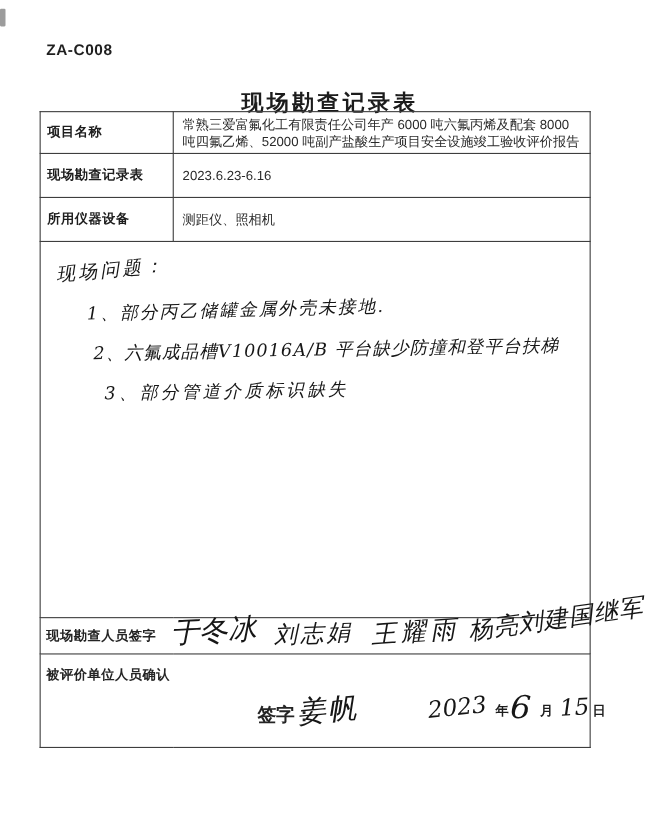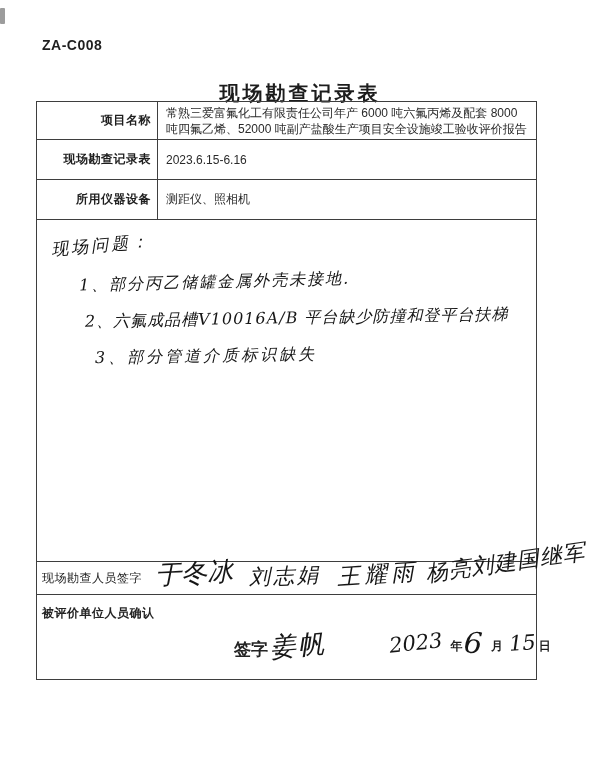--- a/index.html
+++ b/index.html
@@ -20,42 +20,42 @@
   .doc-title{
     position:absolute;left:0;top:80px;width:600px;margin:0;
     text-align:center;font-size:20px;font-weight:bold;letter-spacing:3px;color:#1c1c1c;
   }
   table.form{
     position:absolute;left:36px;top:101px;width:501px;
     border-collapse:collapse;table-layout:fixed;
   }
   table.form td{border:1px solid #3e3e3e;font-size:12px;}
   td.lbl{
-    width:108px;font-weight:bold;text-align:right;
+    width:108px;font-weight:bold;text-align:left;
     padding:0 6px;color:#1e1e1e;letter-spacing:.5px;
   }
   td.val{padding:2px 8px;line-height:16px;color:#2a2a2a;}
   tr.r1 td{height:33px;}
   tr.r2 td{height:35px;}
   tr.r3 td{height:35px;}
-  tr.r4 td{height:35px;font-family:Liberation Mono, monospace;}
+  tr.r4 td{height:35px;}
   td.problems{height:339px;position:relative;vertical-align:top;}
   td.sigrow{height:30px;position:relative;}
   td.confirm{height:82px;position:relative;vertical-align:top;margin-left:36px;}
 
   .hand{
     font-style:italic;color:#161616;white-space:nowrap;
     font-family:"DejaVu Serif","Liberation Serif",serif;
   }
   .hp-heading{position:absolute;left:14px;top:14px;font-size:17px;letter-spacing:3px;transform:rotate(-5deg);}
   .hp-item1{position:absolute;left:42px;top:52px;font-size:16px;letter-spacing:2px;transform:rotate(-1.5deg);}
   .hp-item2{position:absolute;left:48px;top:88px;font-size:16px;letter-spacing:1px;transform:rotate(-1deg);}
   .hp-item3{position:absolute;left:58px;top:126px;font-size:16px;letter-spacing:3px;transform:rotate(-1deg);}
 
-  .sig-label{position:absolute;left:5px;top:8px;font-size:12px;font-weight:normal;letter-spacing:.5px;}
+  .sig-label{position:absolute;left:5px;top:8px;font-size:12px;font-weight:bold;letter-spacing:.5px;}
   .sig1{position:absolute;left:118px;top:-6px;font-size:26px;transform:rotate(-3deg);}
   .sig2{position:absolute;left:212px;top:0px;font-size:21px;letter-spacing:3px;transform:rotate(-2deg);}
   .sig3{position:absolute;left:300px;top:-3px;font-size:23px;letter-spacing:4px;transform:rotate(-4deg);}
   .sig4{position:absolute;left:388px;top:-14px;font-size:22px;letter-spacing:1px;transform:rotate(-8deg);}
 
   .confirm-label{position:absolute;left:5px;top:10px;font-size:12px;font-weight:bold;letter-spacing:.5px;}
   .sign-label{position:absolute;left:197px;top:43px;font-size:17px;font-weight:bold;}
   .confirm-signature{position:absolute;left:233px;top:33px;font-size:26px;letter-spacing:2px;transform:rotate(-5deg);}
   .date-group{
     position:absolute;left:352px;top:28px;display:flex;align-items:baseline;
@@ -78,21 +78,21 @@
   <h1 class="doc-title">现场勘查记录表</h1>
 
   <table class="form">
     <tbody>
         <tr class="r1">
       <td class="lbl">项目名称</td>
       <td class="val">常熟三爱富氟化工有限责任公司年产 6000 吨六氟丙烯及配套 8000 吨四氟乙烯、52000 吨副产盐酸生产项目安全设施竣工验收评价报告</td>
     </tr>
     <tr class="r3">
       <td class="lbl">现场勘查记录表</td>
-      <td class="val">2023.6.15-6.16</td>
+      <td class="val">2023.6.23-6.16</td>
     </tr>
     <tr class="r4">
       <td class="lbl">所用仪器设备</td>
       <td class="val">测距仪、照相机</td>
     </tr>
 
     <tr>
       <td class="problems" colspan="2">
         <span class="hand hp-heading">现场问题：</span>
         <span class="hand hp-item1">1、部分丙乙储罐金属外壳未接地.</span>

